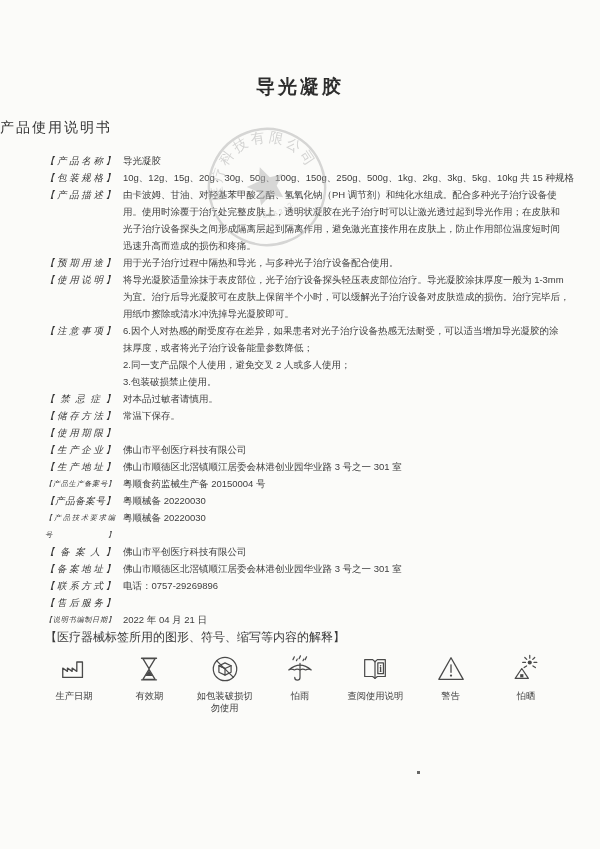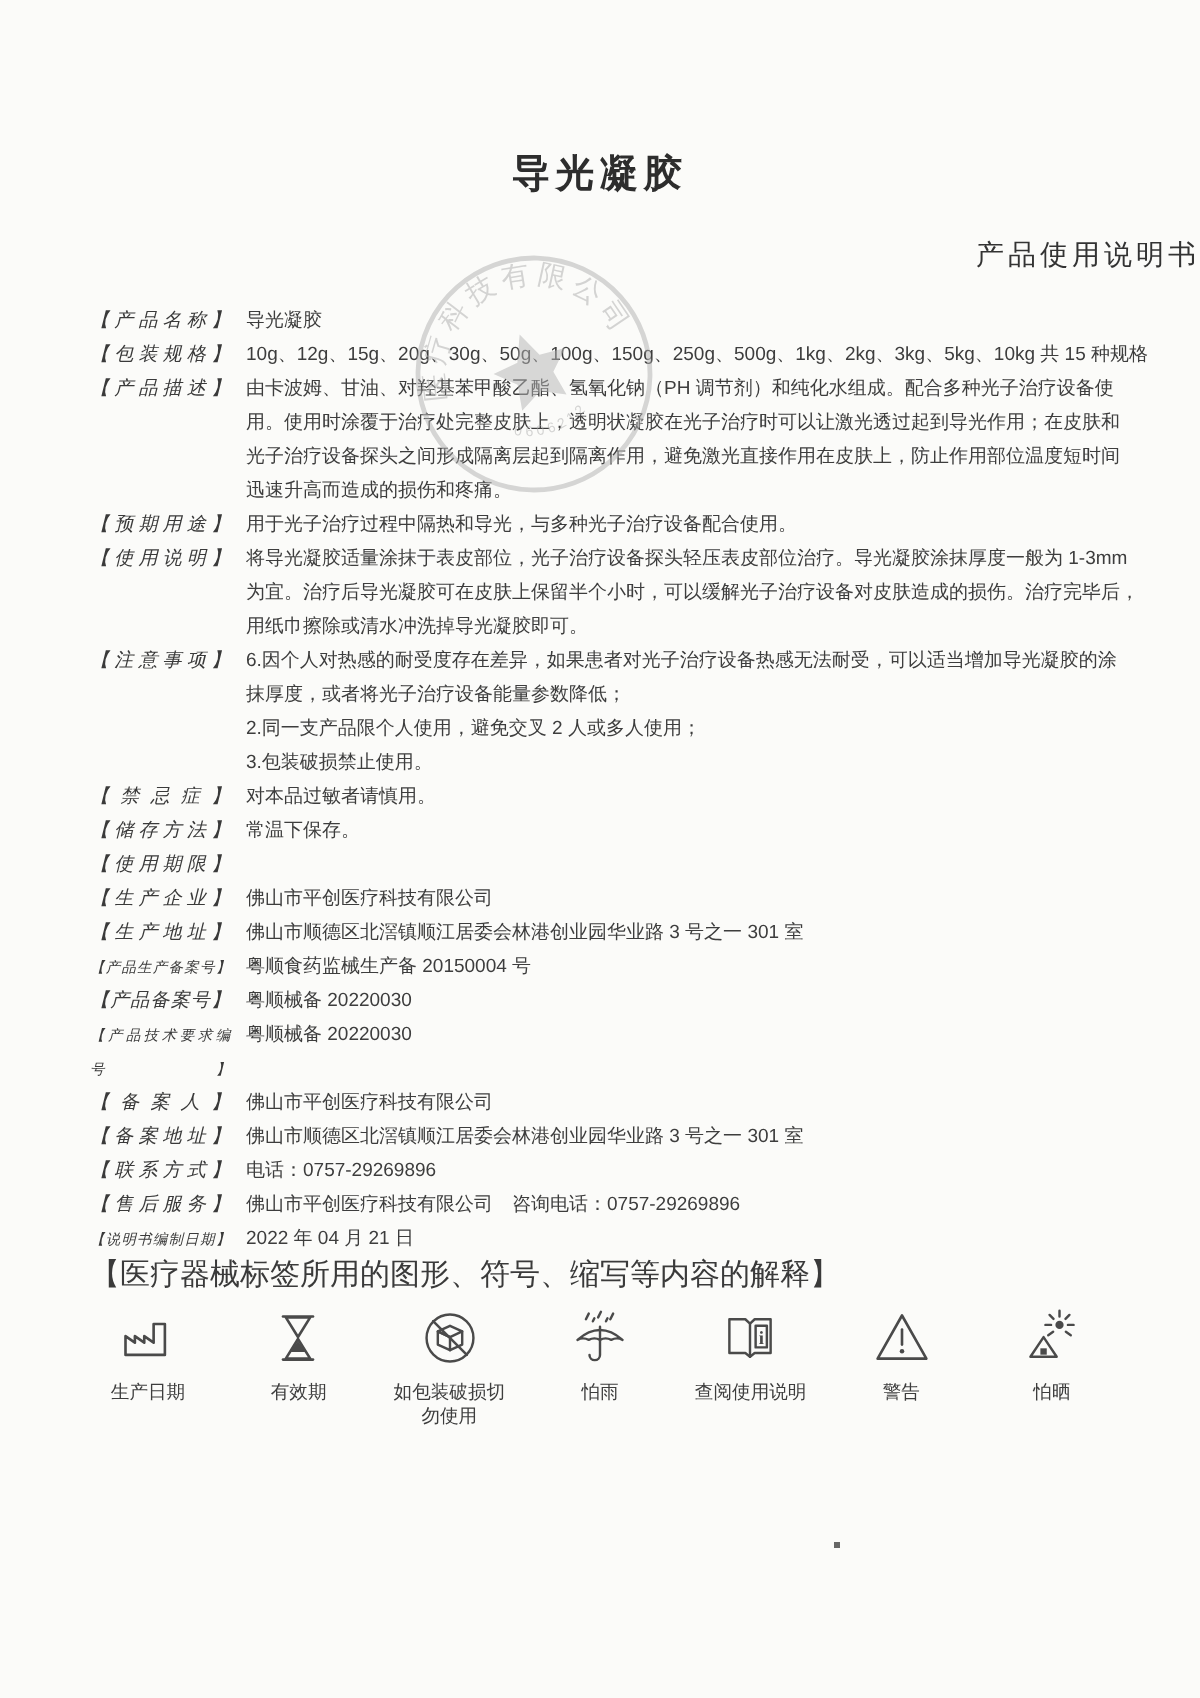--- a/index.html
+++ b/index.html
@@ -6,34 +6,34 @@
   .page{
     position:relative;width:600px;height:849px;margin:0 auto;
     background:#fbfbf9;overflow:hidden;
     font-family:"Liberation Sans",sans-serif;color:#3d3d3d;
   }
   .title{
     margin:74px 0 0 0;text-align:center;font-size:19px;font-weight:700;
     letter-spacing:3px;color:#2d2d2d;
   }
   .subtitle{
-    margin:19px 0 0 0;text-align:right;font-size:14px;font-weight:400;
+    margin:19px 0 0 0;text-align:left;font-size:14px;font-weight:400;
     letter-spacing:2px;color:#333;
   }
   .entries{margin:15px 45px 0 45px;font-size:9.5px;}
   .row{display:flex;align-items:flex-start;line-height:17px;}
   .lbl{
     flex:0 0 70px;display:inline-block;width:70px;
     text-align:justify;text-align-last:justify;
     color:#3a3a3a;white-space:normal;font-style:italic;
   }
   .lbl.sm{font-size:7.2px;line-height:17px;}
   .val{flex:1;margin-left:8px;}
   .vline{white-space:nowrap;line-height:17px;}
-  .sym-header{margin:1px 45px 0 45px;font-size:15px;line-height:17px;color:#3a3a3a;}
+  .sym-header{margin:1px 45px 0 45px;font-size:12px;line-height:17px;color:#3a3a3a;}
   .sym-row{
     display:flex;justify-content:space-between;align-items:flex-start;
     margin:8px 42px 0 42px;
   }
   .sym-cell{width:64px;display:flex;flex-direction:column;align-items:center;}
   .sym-cell svg{display:block;}
   .sym-label{
     margin-top:6px;font-size:9.3px;line-height:12px;text-align:center;color:#3d3d3d;
   }
   .seal{
@@ -166,23 +166,20 @@
         </div>
       </div>
       <div class="row">
         <span class="lbl">【联系方式】</span>
         <div class="val">
           <div class="vline">电话：0757-29269896</div>
         </div>
       </div>
       <div class="row">
         <span class="lbl">【售后服务】</span>
-        <div class="val">
-          <div class="vline">佛山市平创医疗科技有限公司　咨询电话：0757-29269896</div>
-        </div>
       </div>
       <div class="row">
         <span class="lbl sm">【说明书编制日期】</span>
         <div class="val">
           <div class="vline">2022 年 04 月 21 日</div>
         </div>
       </div>
     </div>
 
   <div class="sym-header">【医疗器械标签所用的图形、符号、缩写等内容的解释】</div>

